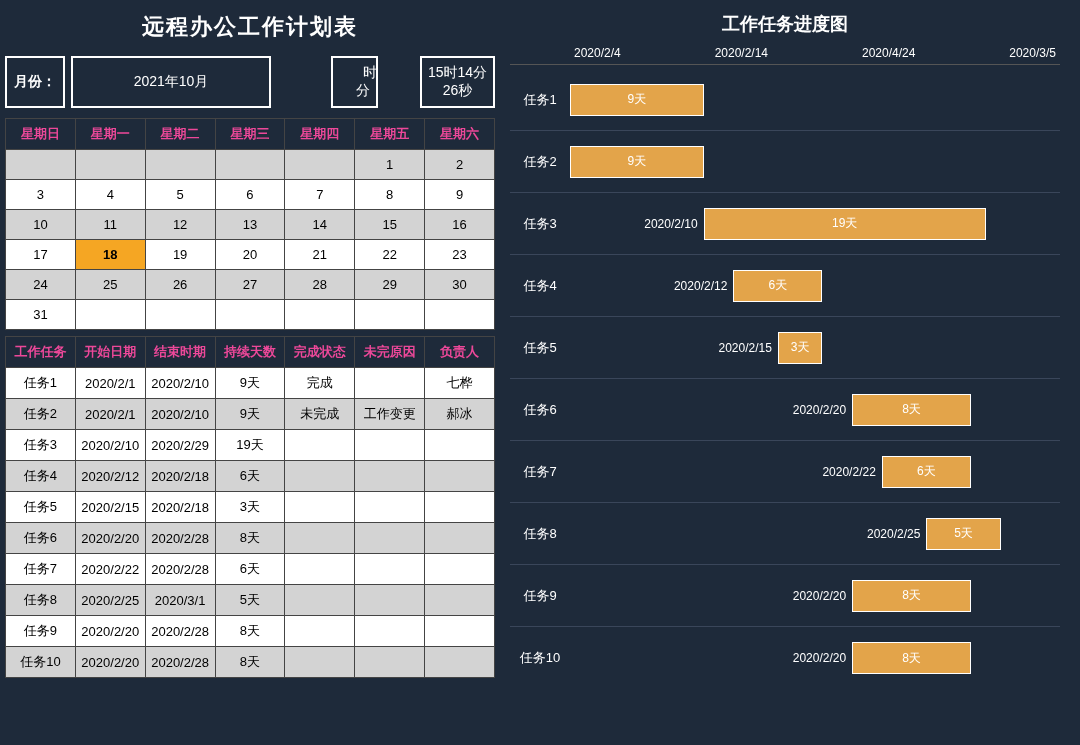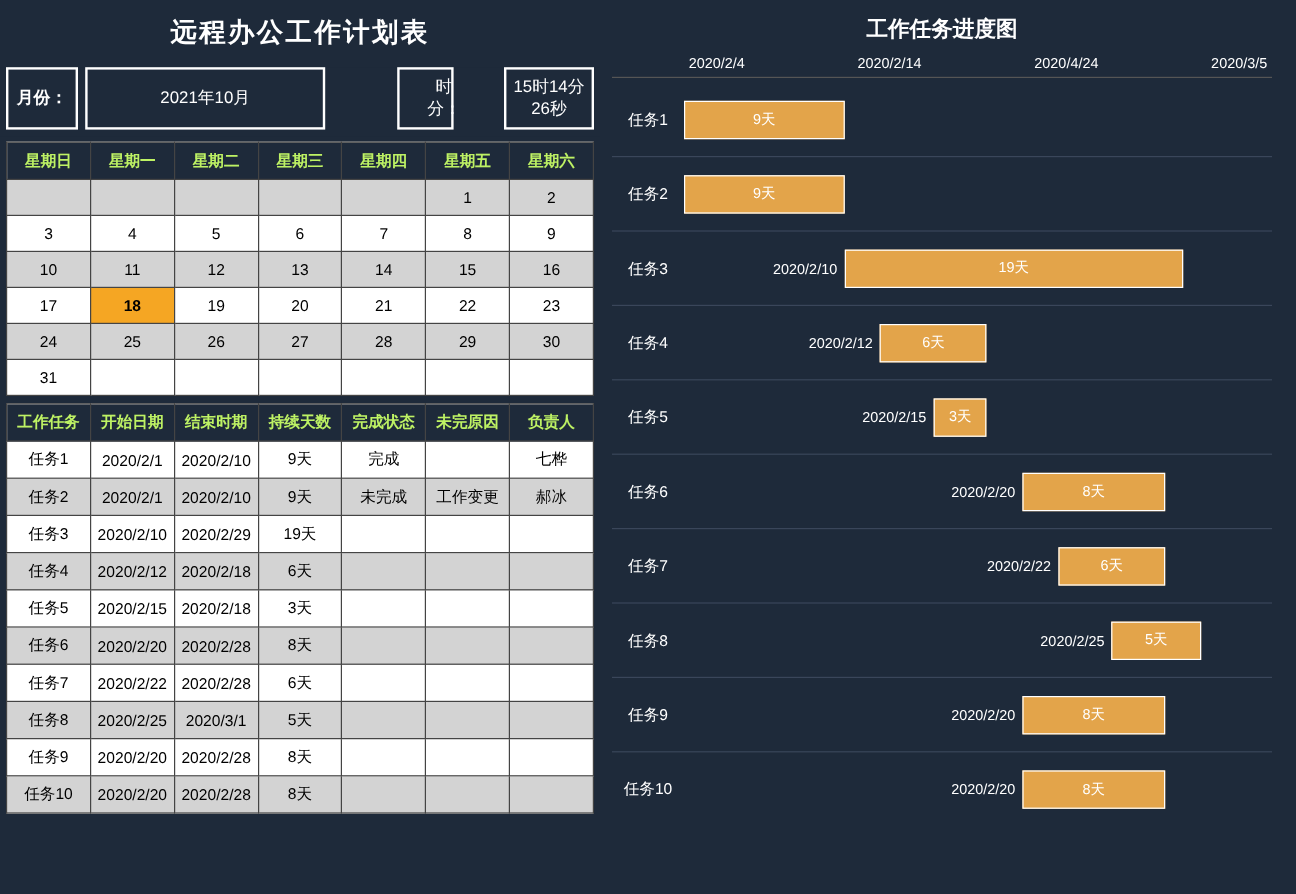--- a/index.html
+++ b/index.html
@@ -61,21 +61,21 @@
   }
   th, td {
     border: 1px solid #444;
     text-align: center;
     font-size: 13px;
     padding: 6px 2px;
     height: 30px;
   }
   th {
     background: #1e2a3a;
-    color: #bef264;
+    color: #ec4899;
     font-weight: bold;
     font-family: Liberation Serif, serif;
   }
   tr.alt td { background: #d3d3d3; }
   td.highlight { background: #f5a623 !important; font-weight: bold; }
 
   
   .chart-title {
     text-align: center;
     font-size: 18px;

